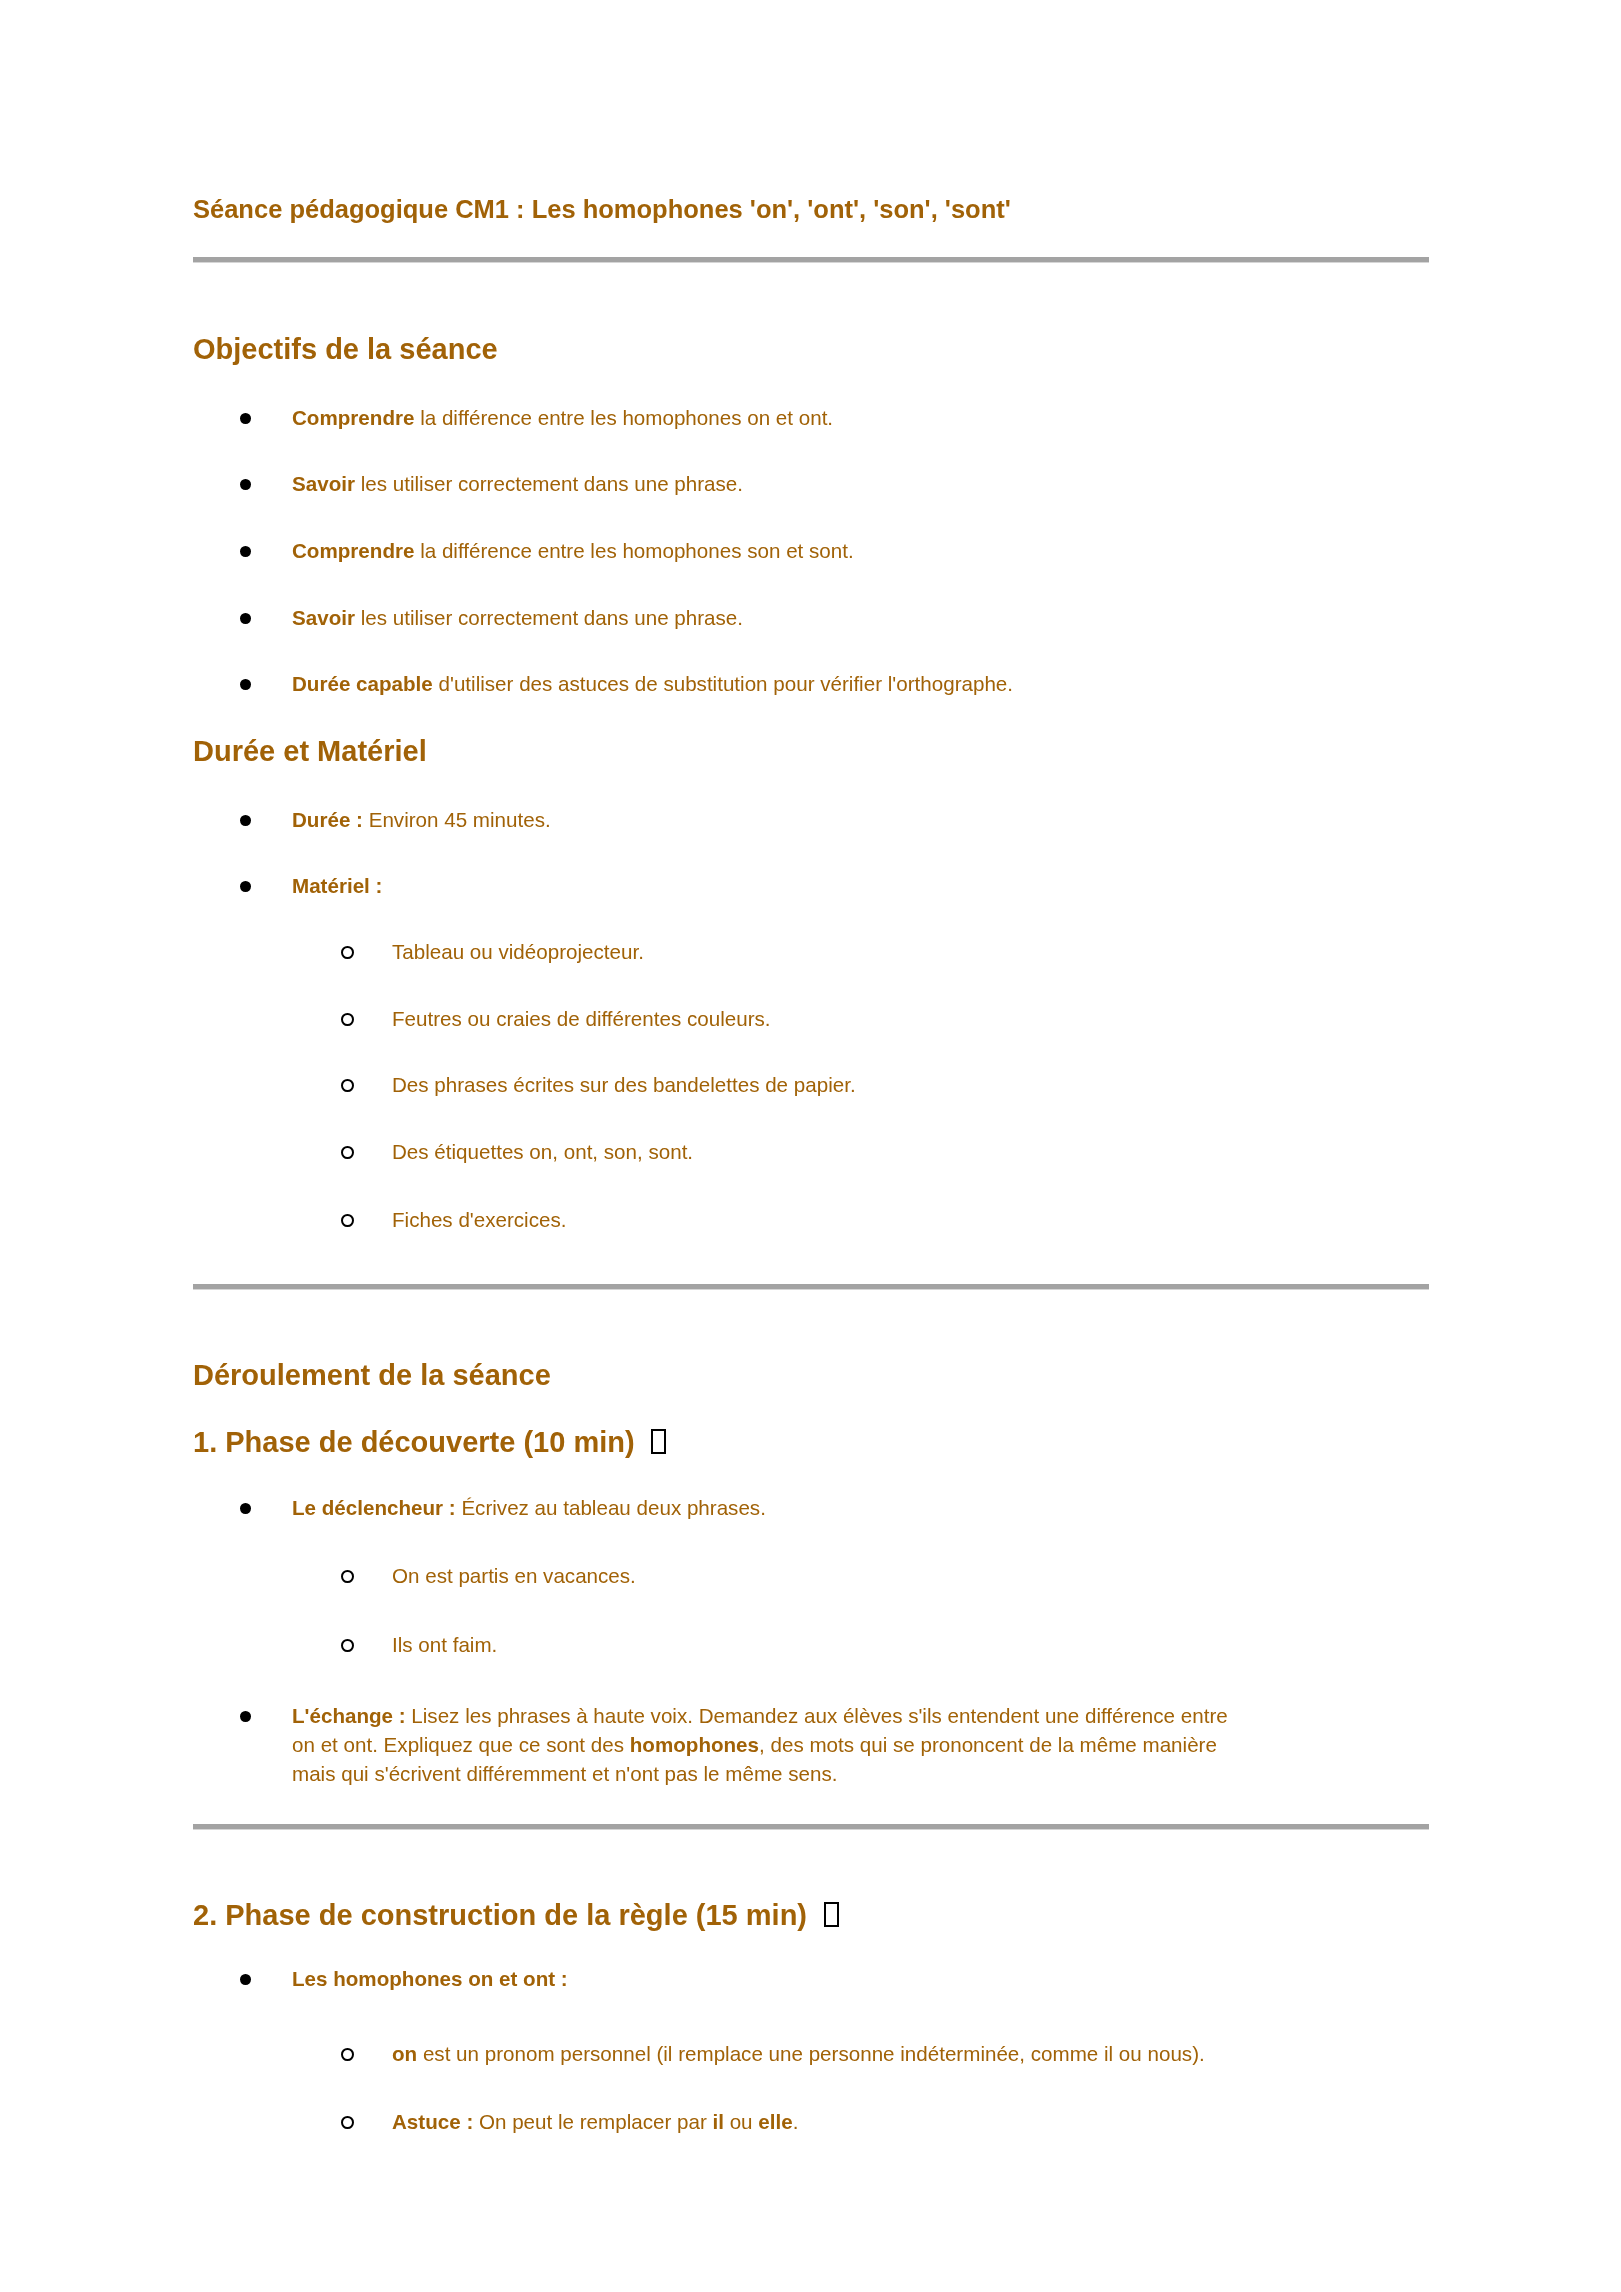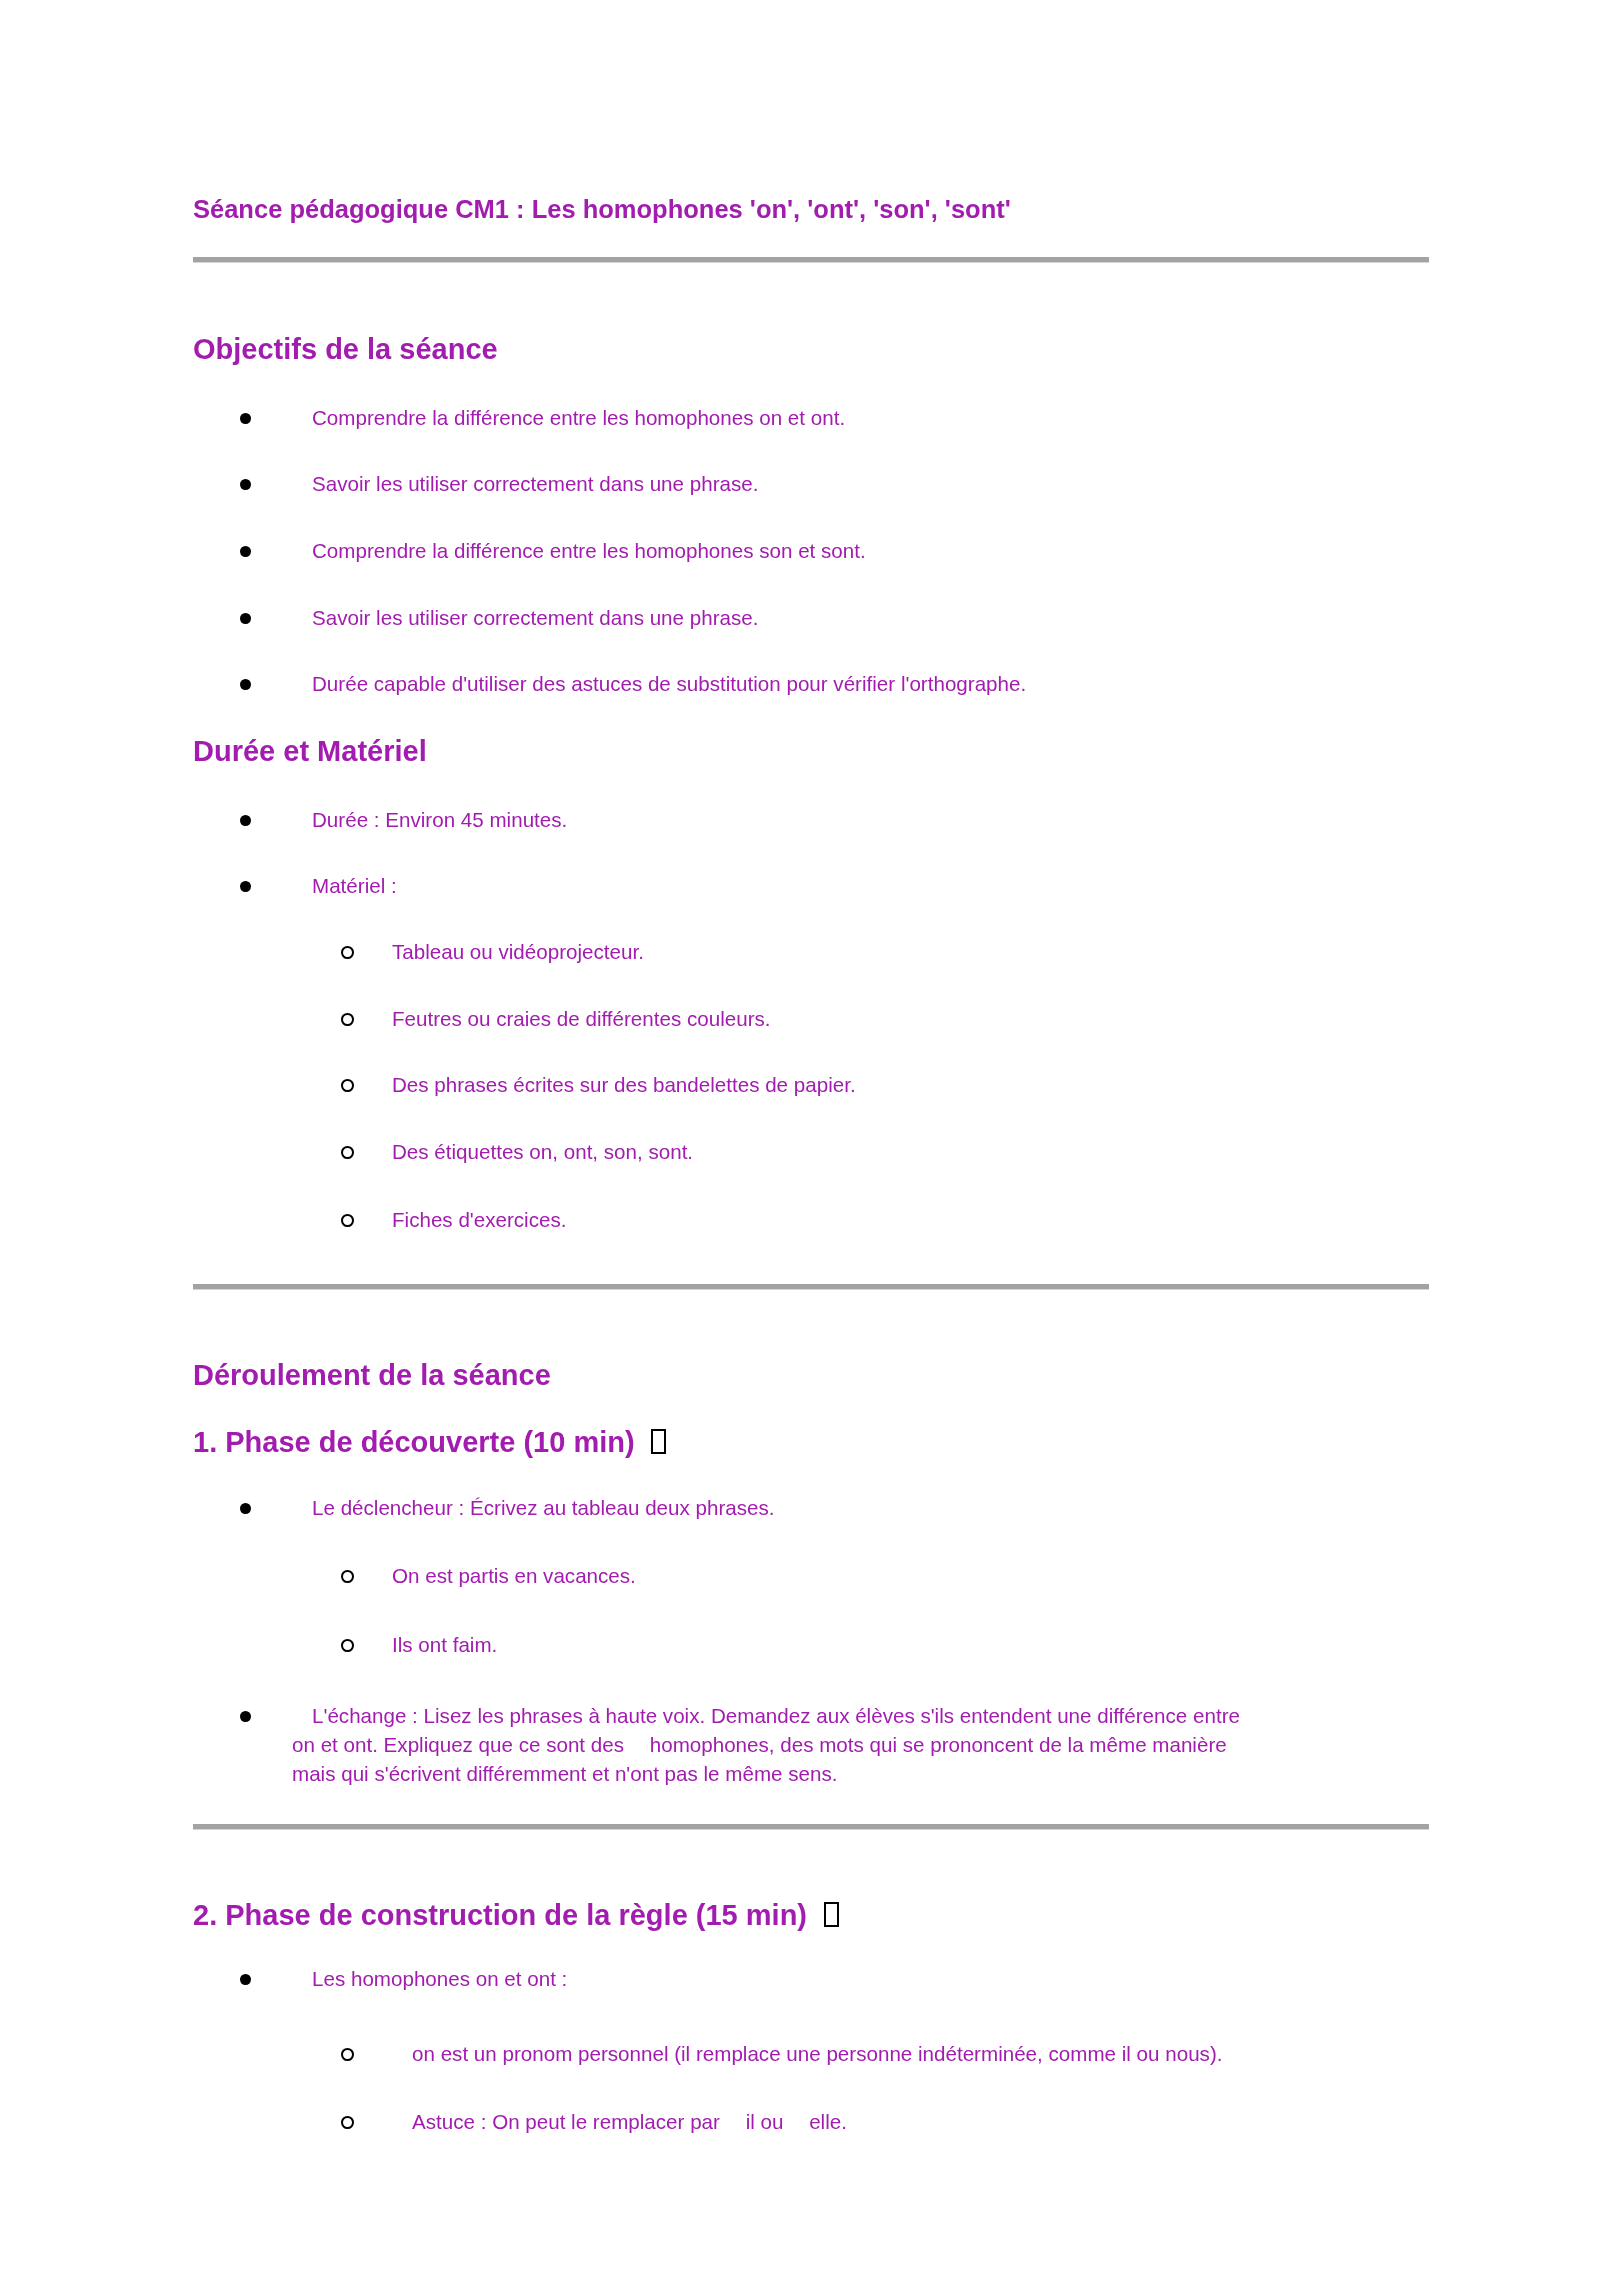--- a/index.html
+++ b/index.html
@@ -2,21 +2,21 @@
 <html><head>
 <meta charset="utf-8">
 <style>
   html, body { margin: 0; padding: 0; background: #ffffff; }
   .page {
     position: relative;
     width: 1478px;
     height: 2293px;
     background: #ffffff;
     font-family: "Liberation Sans", sans-serif;
-    color: #a21caf;
+    color: #a16207;
     overflow: hidden;
   }
   .title {
     position: absolute;
     left: 193px;
     width: 1236px;
     font-size: 25.5px;
     font-weight: 700;
     line-height: 33px;
   }
@@ -58,21 +58,21 @@
   .marker-ring {
     position: absolute;
     left: 148px;
     top: 8.8px;
     width: 8.8px;
     height: 8.8px;
     border-radius: 50%;
     border: 2px solid #000;
     background: transparent;
   }
-  .b { font-weight: 400; margin-left: 20px; }
+  .b { font-weight: 700; }
   .tofu {
     display: inline-block;
     width: 10.8px;
     height: 20.6px;
     border: 2px solid #000;
     margin-left: 8.8px;
     vertical-align: -2px;
   }
 </style>
 </head>

